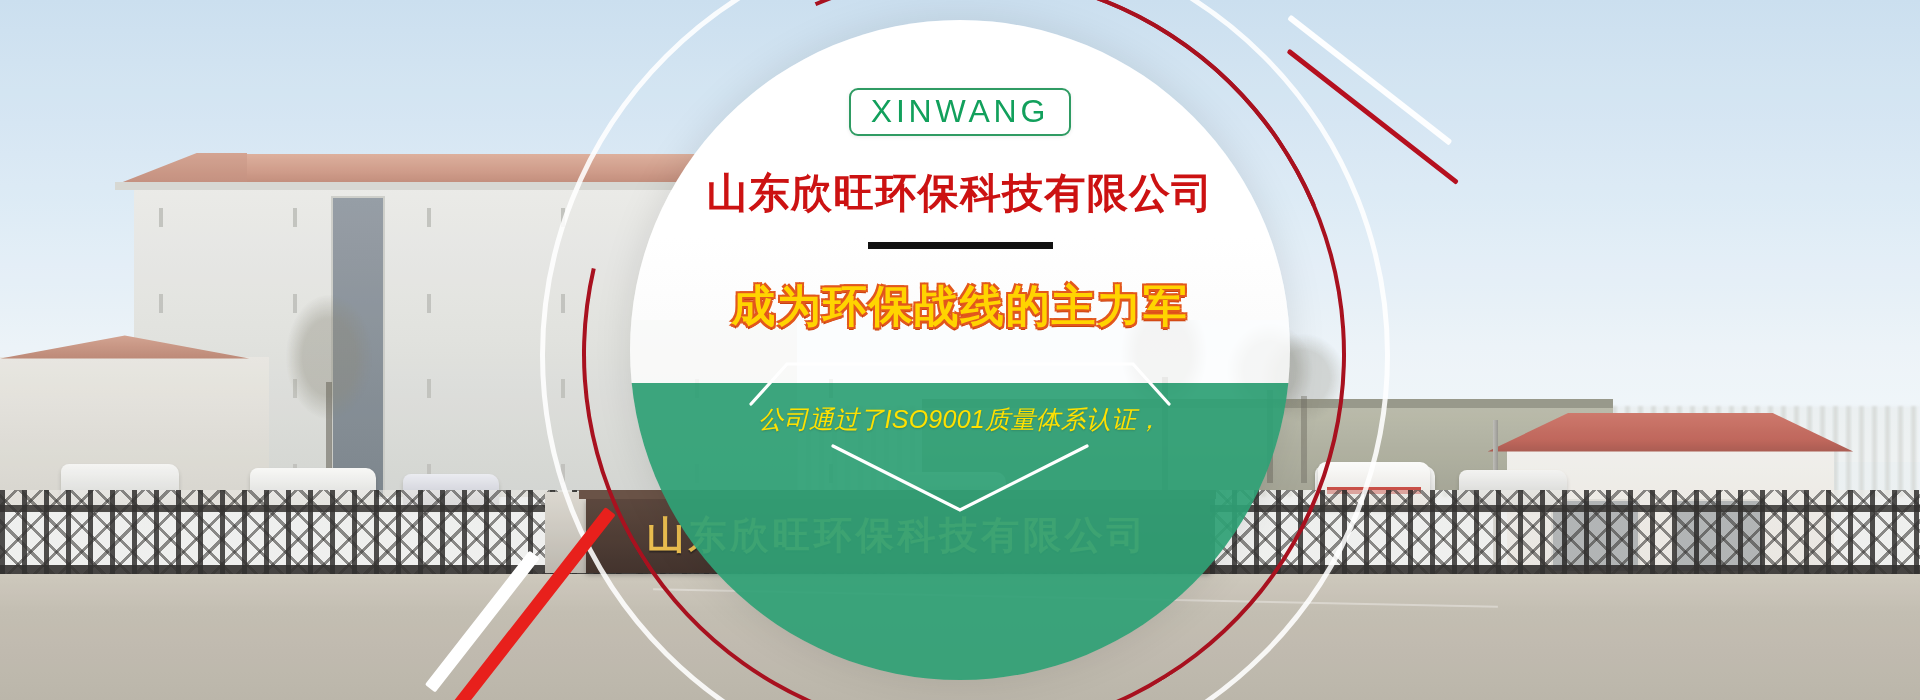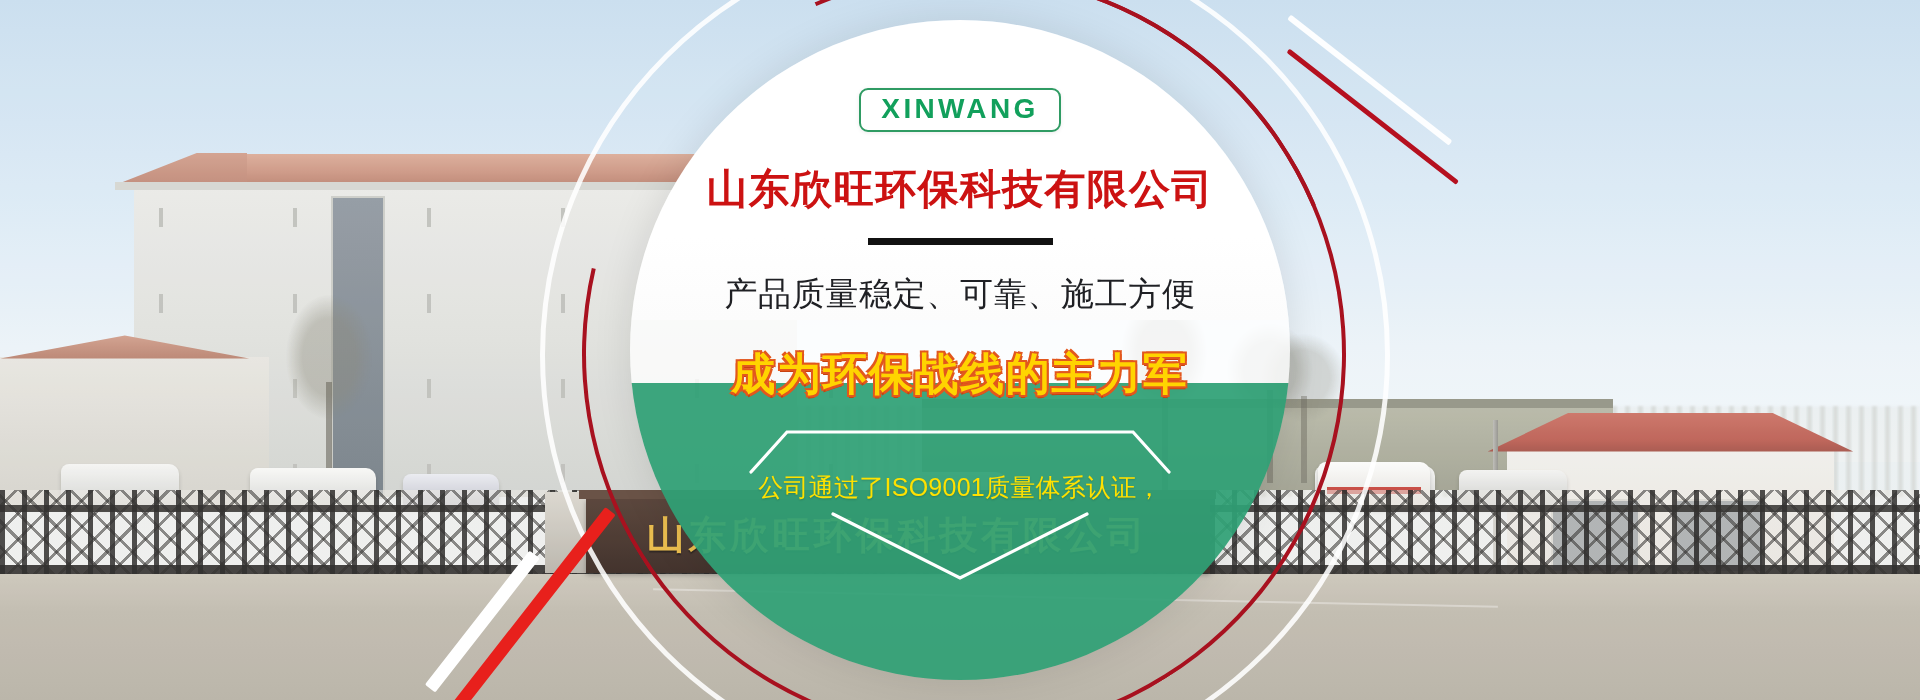--- a/index.html
+++ b/index.html
@@ -188,21 +188,21 @@
   
   .content{position:absolute;left:50%;top:50%;
     width:660px;height:660px;margin:-330px 0 0 -330px;
     display:flex;flex-direction:column;align-items:center;}
 
   .logo-badge{margin-top:68px;
     border:2.5px solid #2f9b63;border-radius:9px;
     background:rgba(255,255,255,.95);
     padding:5px 20px 7px;
     box-shadow:0 1px 4px rgba(0,0,0,.08);}
-  .logo-badge span{font-size:28px;font-weight:700;color:#12a05c;
+  .logo-badge span{font-size:32px;font-weight:400;color:#12a05c;
     letter-spacing:.12em;line-height:1;}
 
   .cn-title{margin-top:30px;font-size:41px;font-weight:700;color:#cc1212;
     letter-spacing:.03em;text-shadow:0 1px 1px rgba(255,255,255,.7);white-space:nowrap;}
 
   .divider{margin-top:21px;width:185px;height:7px;background:#111111;}
 
   .slogan{margin-top:27px;font-size:33px;color:#1f2024;letter-spacing:.02em;white-space:nowrap;}
 
   .headline{margin-top:28px;font-size:44px;font-weight:700;color:#ffd400;
@@ -210,21 +210,21 @@
     text-shadow:
       -2px -2px 0 #e2571d, 2px -2px 0 #e2571d,
       -2px  2px 0 #e2571d, 2px  2px 0 #e2571d,
        0px  3px 0 #c8410f;}
 
   .chev-wrap{position:relative;margin-top:24px;width:430px;height:46px;}
   .chev-wrap svg{display:block;}
 
   .iso{margin-top:-4px;text-align:center;color:#ffe100;
     font-size:25px;line-height:1.42;letter-spacing:.01em;
-    text-shadow:0 1px 2px rgba(0,0,0,.18);}
+    text-shadow:0 1px 2px rgba(0,0,0,.18);font-style:italic;}
 
   .chev-down{margin-top:6px;width:430px;height:72px;}
 </style>
 </head>
 <body>
 
 <div class="banner">
 
   <div class="photo">
     <div class="sky"></div>
@@ -326,21 +326,20 @@
   <div class="content">
 
     <div class="logo-badge">
       <span>XINWANG</span>
     </div>
 
     <div class="cn-title">山东欣旺环保科技有限公司</div>
 
     <div class="divider"></div>
 
-    <div class="slogan">产品质量稳定、可靠、施工方便</div>
 
     <div class="headline">成为环保战线的主力军</div>
 
     <div class="chev-wrap">
       <svg width="430" height="46" viewBox="0 0 430 46" fill="none" aria-hidden="true">
         <path d="M6 44 L42 4 L388 4 L424 44" stroke="#ffffff" stroke-width="3.2" fill="none" stroke-linecap="round" stroke-linejoin="miter"></path>
       </svg>
     </div>
 
     <div class="iso">

